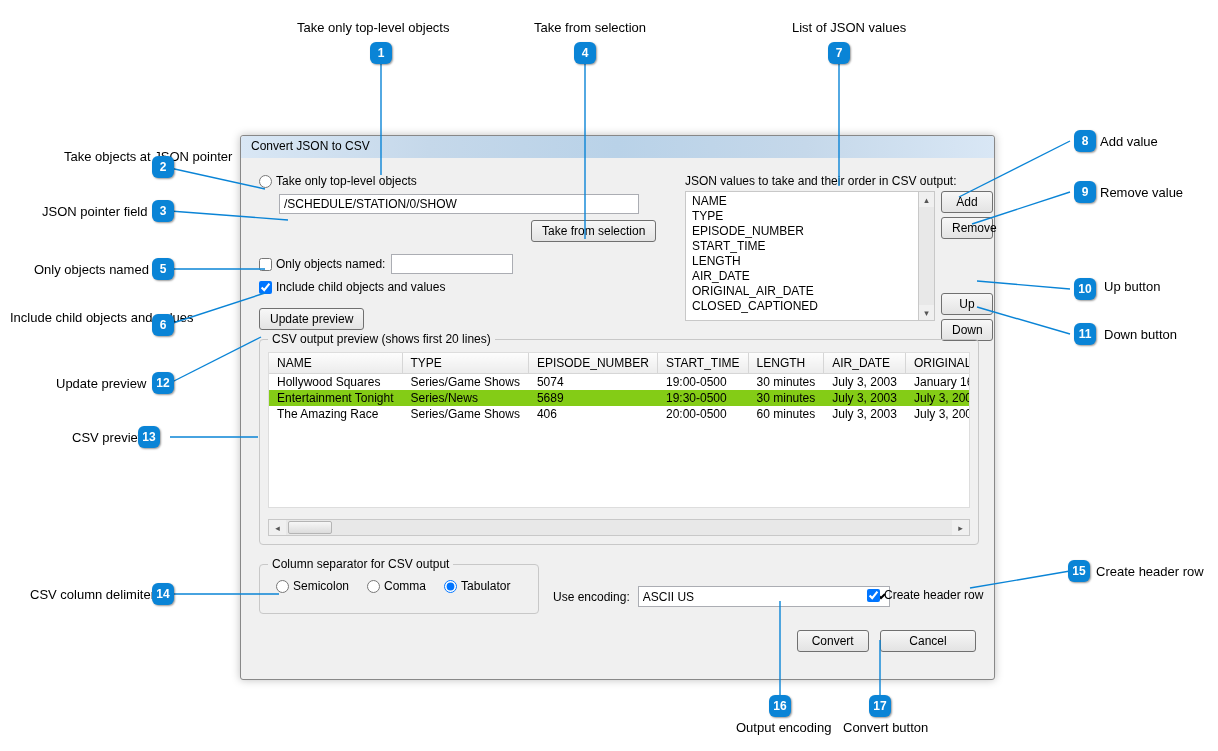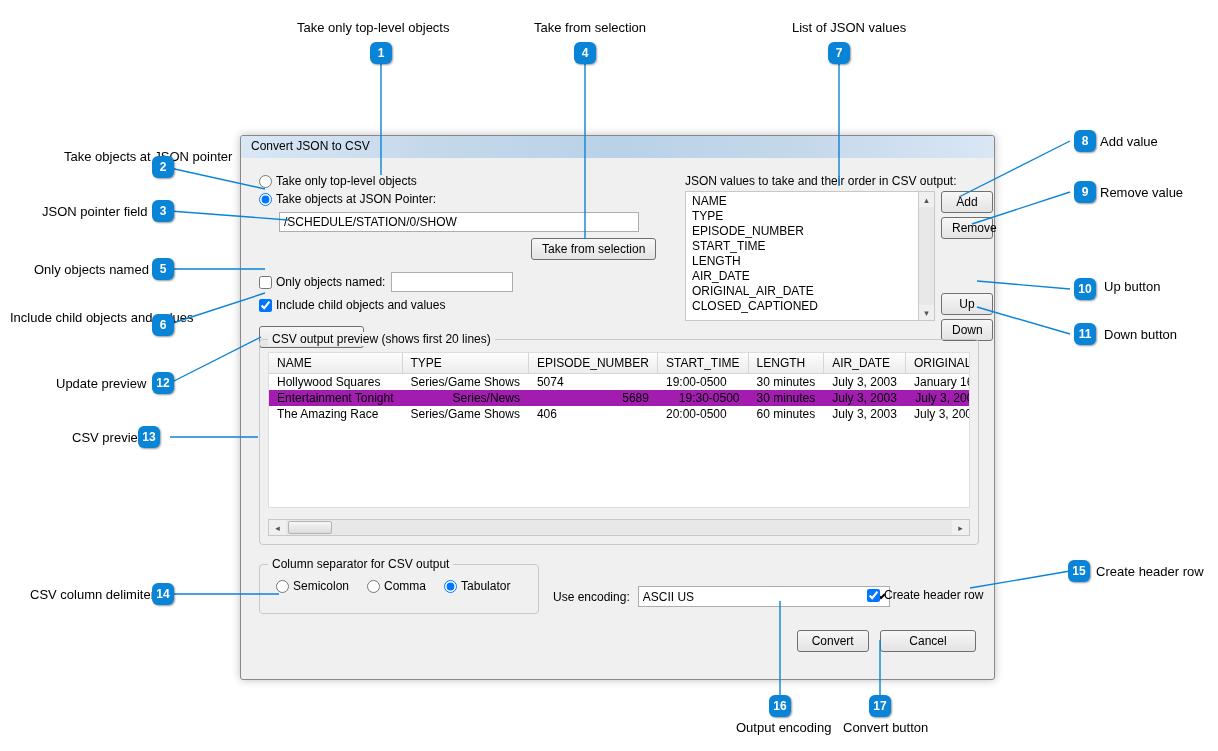--- a/index.html
+++ b/index.html
@@ -131,21 +131,21 @@
   thead th {
     background: linear-gradient(#fdfdfd, #ececec);
     border-right: 1px solid #d6d6d6;
     border-bottom: 1px solid #d6d6d6;
     text-align: left;
     font-weight: normal;
     padding: 3px 8px;
     white-space: nowrap;
   }
   tbody td { padding: 1px 8px; white-space: nowrap; border-right: 1px solid transparent; }
-  tbody tr.selected td { background: #a21caf; text-align: right; }
+  tbody tr.selected td { background: #84cc16; }
   .hscrollbar {
     position: absolute;
     left: 8px;
     right: 8px;
     bottom: 8px;
     height: 17px;
     background: #f0f0f0;
     border: 1px solid #c8c8c8;
     display: flex;
     align-items: stretch;
@@ -254,24 +254,20 @@
 </svg>
 
 <div class="dialog">
   <div class="titlebar">Convert JSON to CSV</div>
   <div class="dialog-body">
 
     <div style="position:absolute; left:18px; top:38px;">
       <div class="row">
         <input type="radio" name="mode" style="">
         <label>Take only top-level objects</label>
-      </div>
-      <div class="row" style="margin-top:4px;">
-        <input type="radio" name="mode" checked="" style="">
-        <label>Take objects at JSON Pointer:</label>
       </div>
       <div style="margin:6px 0 0 20px;">
         <input class="text-input" style="width: 360px;" value="/SCHEDULE/STATION/0/SHOW">
       </div>
       <div style="margin:6px 0 0 272px;">
         <button class="btn">Take from selection</button>
       </div>
       <div class="row" style="margin-top:12px;">
         <input type="checkbox" style="">
         <label>Only objects named:</label>

